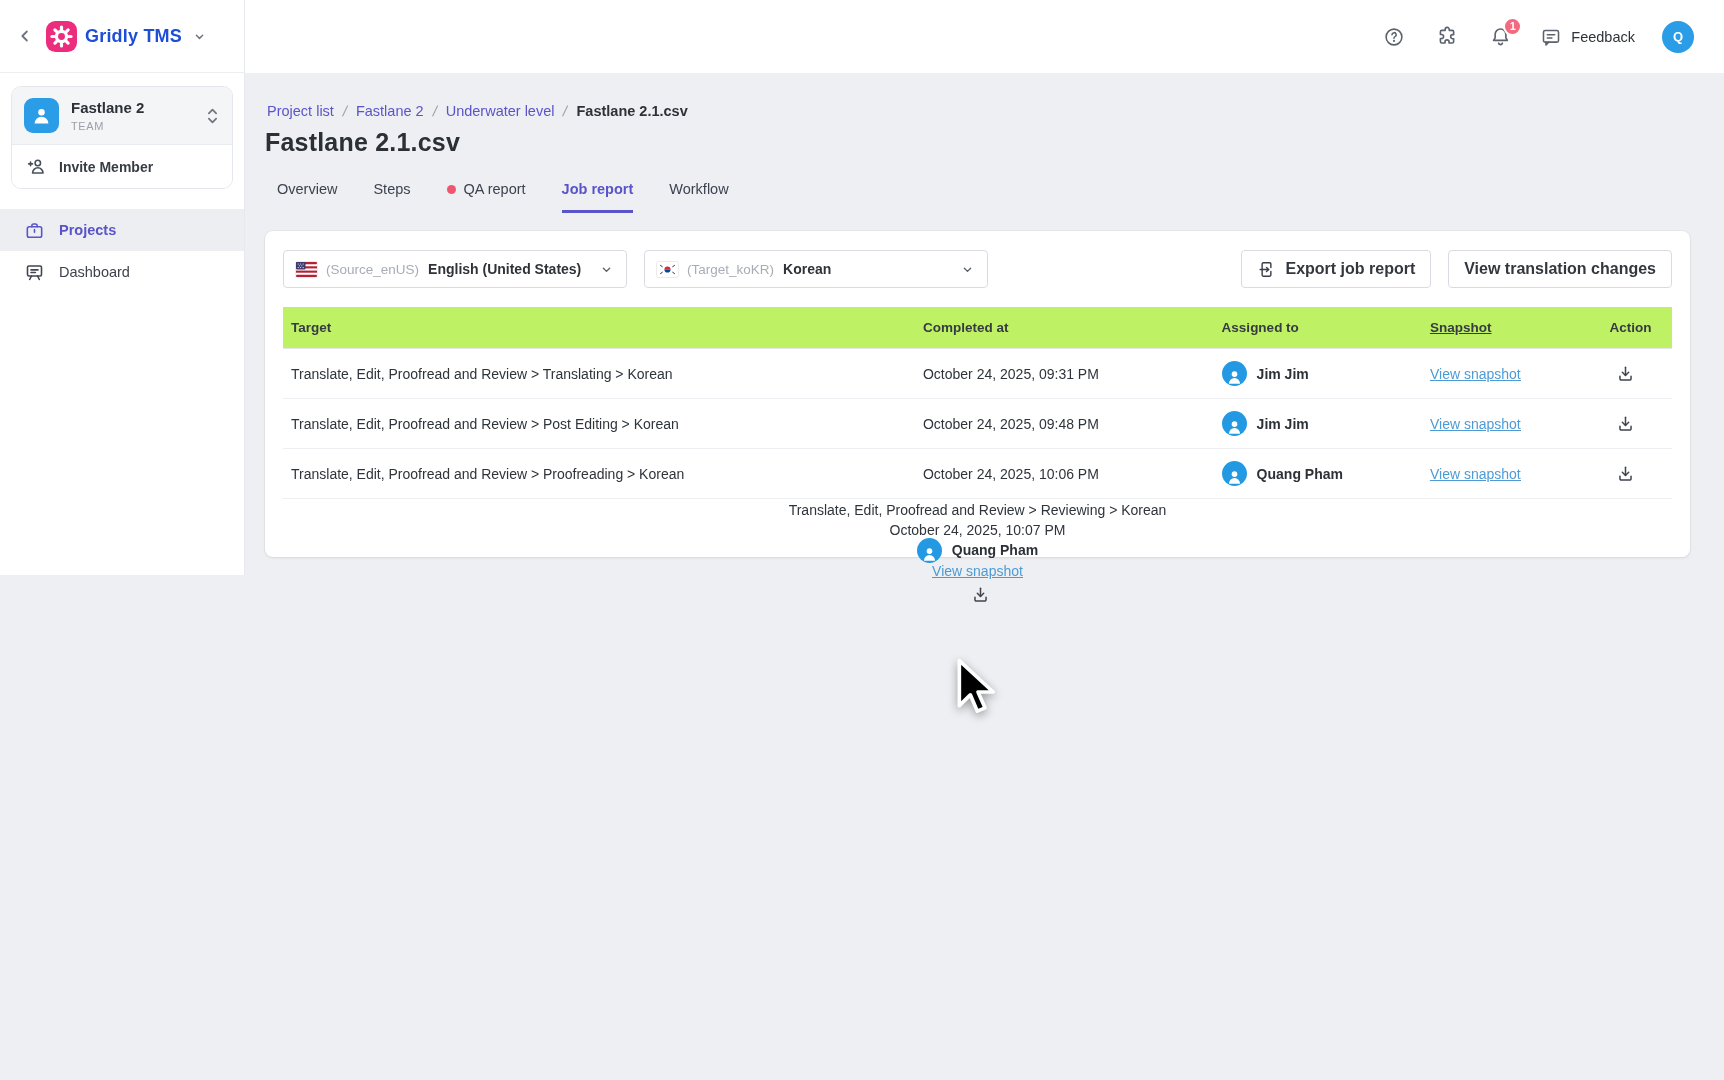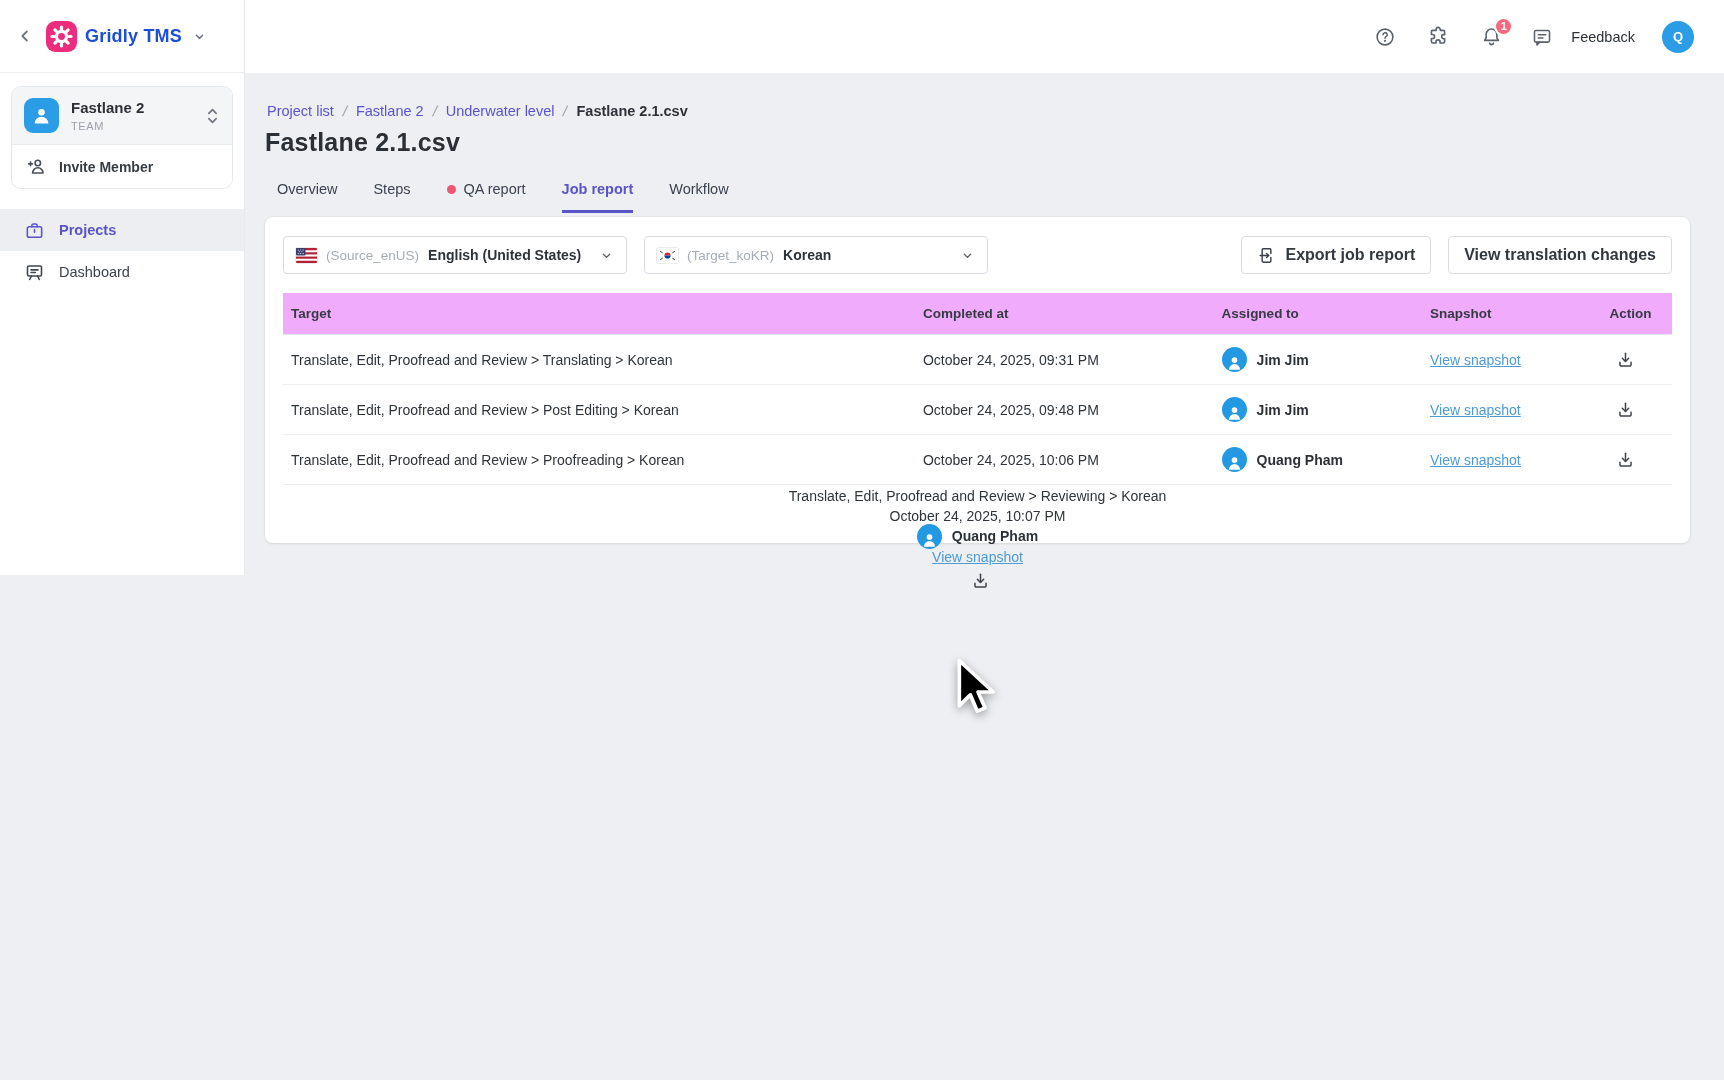--- a/index.html
+++ b/index.html
@@ -33,58 +33,58 @@
   .menu-item { display:flex; align-items:center; gap:14px; height:42px; padding:0 16px 0 24px; font-size:14.5px; font-weight:500; color:#3d434d; cursor:pointer; }
   .menu-item svg { color:#40464f; flex:0 0 21px; }
   .menu-item.active { background:#eceef2; color:#5a54c8; font-weight:700; }
   .menu-item.active svg { color:#5a54c8; }
 
   
   .main { flex:1; display:flex; flex-direction:column; min-width:0; }
   .topbar { height:73px; background:#fff; display:flex; align-items:center; justify-content:flex-end; gap:27px; padding-right:30px; }
   .icon-btn { position:relative; display:flex; align-items:center; justify-content:center; width:26px; height:26px; color:#5b626c; cursor:pointer; }
   .badge { position:absolute; top:-7px; right:-9px; min-width:19px; height:19px; border-radius:10px; background:#f5697e; color:#fff; font-size:11px; font-weight:700; display:flex; align-items:center; justify-content:center; border:2px solid #fff; padding:0 4px; }
-  .feedback { display:flex; align-items:center; gap:18px; cursor:pointer; color:#5b626c; }
+  .feedback { display:flex; align-items:center; gap:9px; cursor:pointer; color:#5b626c; }
   .feedback-label { font-size:14.5px; color:#2e333a; font-weight:500; }
   .user-avatar { width:32px; height:32px; border-radius:50%; background:#2b9ce6; color:#fff; font-size:13px; font-weight:700; display:flex; align-items:center; justify-content:center; cursor:pointer; }
 
   .content { padding:30px 34px 0 20px; }
   .breadcrumb { display:flex; align-items:center; gap:9px; font-size:14.5px; margin-left:2px; }
   .crumb-link { color:#5a54c8; cursor:pointer; }
   .crumb-sep { color:#9aa0a8; transform:skewX(-12deg); }
   .crumb-current { color:#2e3238; font-weight:600; }
   .page-title { margin-top:9px; font-size:25px; font-weight:600; color:#2b2f36; letter-spacing:.2px; }
 
   .tabs { display:flex; gap:36px; margin:24px 0 0 12px; }
   .tab { padding-bottom:13px; font-size:14.5px; color:#3c4250; cursor:pointer; display:flex; align-items:center; gap:8px; border-bottom:3px solid transparent; }
   .tab.active { color:#5a54c8; font-weight:700; border-bottom-color:#5a54c8; }
   .qa-dot { width:9px; height:9px; border-radius:50%; background:#ef5670; display:inline-block; }
 
-  .card { margin-top:4px; width:1425px; background:#fff; border-radius:8px; box-shadow:0 1px 3px rgba(25,30,45,.08), 0 0 0 1px rgba(25,30,45,.03); padding:19px 18px 8px 18px; }
+  .card { margin-top:18px; width:1425px; background:#fff; border-radius:8px; box-shadow:0 1px 3px rgba(25,30,45,.08), 0 0 0 1px rgba(25,30,45,.03); padding:19px 18px 8px 18px; }
 
   .filter-row { display:flex; align-items:center; gap:17px; }
   .select { width:344px; height:38px; border:1px solid #d8dce2; border-radius:4px; background:#fff; display:flex; align-items:center; gap:9px; padding:0 12px; cursor:pointer; }
   .flag { width:21px; height:15px; border-radius:2px; flex:0 0 21px; box-shadow:0 0 0 1px rgba(0,0,0,.08); }
   .select-tag { font-size:13.5px; color:#a7adb6; white-space:nowrap; }
   .select-value { font-size:14px; font-weight:600; color:#2e333a; white-space:nowrap; }
   .select-caret { margin-left:auto; color:#5b626c; display:flex; }
 
   .filter-actions { margin-left:auto; display:flex; gap:17px; }
   .btn { height:38px; border:1px solid #d8dce2; border-radius:4px; background:#fff; display:flex; align-items:center; gap:9px; padding:0 15px; font-size:16px; font-weight:600; color:#33383f; cursor:pointer; font-family:inherit; }
   .btn svg { color:#3a3f47; }
 
   .table { margin-top:19px; }
-  .thead { display:flex; align-items:center; background:#f0abfc; height:42px; border-bottom:1px solid #e3e6ea; font-size:13.5px; font-weight:700; color:#363b43; }
+  .thead { display:flex; align-items:center; background:#bef264; height:42px; border-bottom:1px solid #e3e6ea; font-size:13.5px; font-weight:700; color:#363b43; }
   .trow { display:flex; align-items:center; height:50px; border-bottom:1px solid #eceef1; font-size:14px; color:#2f343b; }
   .trow:last-child { border-bottom:none;flex-direction:column; }
   .cell { padding:0 8px; display:flex; align-items:center; min-width:0; }
   .c-target { flex:0 0 45.5%; }
   .c-completed { flex:0 0 21.5%; }
   .c-assigned { flex:0 0 15%; }
-  .c-snapshot { flex:0 0 12.5%; }
+  .c-snapshot { flex:0 0 12.5%;text-decoration:underline; }
   .c-action { flex:1; padding-left:14px; }
   .assignee { display:flex; align-items:center; gap:10px; }
   .row-avatar { width:25px; height:25px; border-radius:50%; background:#2499e3; overflow:hidden; display:flex; align-items:flex-end; justify-content:center; }
   .row-avatar svg { width:19px; height:19px; }
   .assignee-name { font-weight:700; color:#2c3138; }
   .snap-link { color:#4e9bd4; text-decoration:underline; cursor:pointer; }
   .dl-btn { width:32px; height:32px; display:flex; align-items:center; justify-content:center; color:#3f444c; cursor:pointer; border-radius:4px; }
 
   .cursor { position:absolute; left:956px; top:658px; z-index:50; filter:drop-shadow(0 3px 5px rgba(0,0,0,.35)); pointer-events:none; }
 </style>

